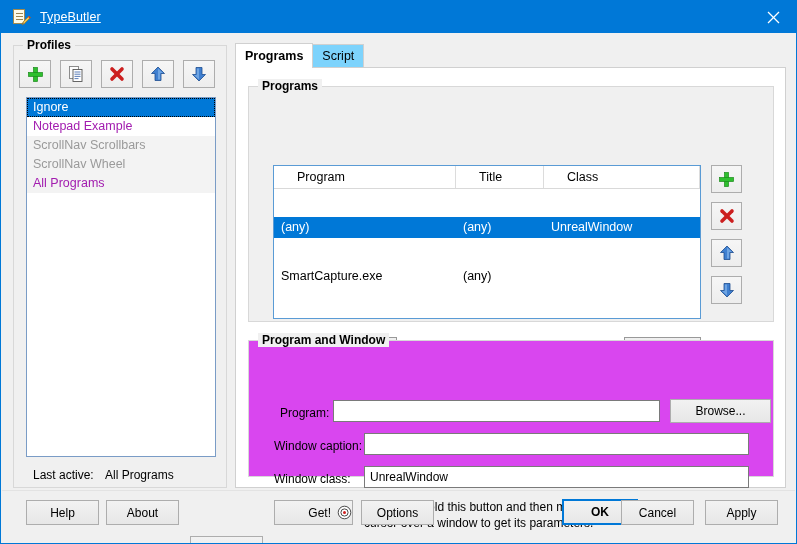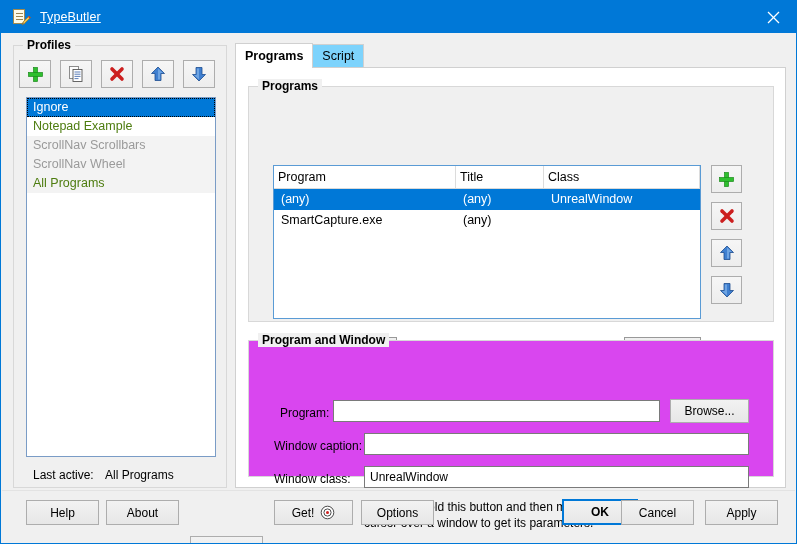--- a/index.html
+++ b/index.html
@@ -182,21 +182,21 @@
     background: #ffffff;
     border: 1px solid #7a9cc6;
     box-sizing: border-box;
     overflow: hidden;
   }
   .plist-item {
     height: 19px;
     line-height: 19px;
     padding-left: 6px;
     font-size: 12.5px;
-    color: #4d7c0f;
+    color: #a21caf;
     white-space: nowrap;
     box-sizing: border-box;
   }
   .plist-item.selected {
     background: #0078d7;
     color: #ffffff;
     outline: 1px dotted #000;
     outline-offset: -1px;
   }
   .plist-item.dim { color: #9a9a9a; }
@@ -265,29 +265,30 @@
   }
   #programs-table .thead {
     display: flex;
     height: 22px;
     border-bottom: 1px solid #d9d9d9;
     background: #ffffff;
   }
   #programs-table .th {
     font-size: 12.5px;
     line-height: 22px;
-    padding-left: 4px;
+    padding-left: 23px;
     box-sizing: border-box;
     border-right: 1px solid #dcdcdc;
     color: #000;
     white-space: nowrap;
   }
   #programs-table .tr {
     display: flex;
     height: 21px;
+    margin-top: 28px;
   }
   #programs-table .tr.selected {
     background: #0078d7;
     color: #ffffff;
   }
   #programs-table .td {
     font-size: 12.5px;
     line-height: 21px;
     padding-left: 7px;
     box-sizing: border-box;
@@ -315,33 +316,34 @@
   #retkey-combo { position: absolute; left: 388px; top: 269px; width: 77px; height: 22px; }
 
   
   #paw-group {
     left: 12px; top: 272px;
     width: 526px; height: 137px;
     background: #d946ef;
   }
   #paw-program-label  { left: 44px; top: 338px; }
   #paw-program-input  { position: absolute; left: 97px; top: 332px; width: 327px; height: 22px; }
-  #browse-button      { position: absolute; left: 434px; top: 331px; width: 79px; height: 24px; }
+  #browse-button      { position: absolute; left: 434px; top: 331px; width: 101px; height: 24px; }
 
   #paw-caption-label  { left: 38px; top: 371px; }
   #paw-caption-input  { position: absolute; left: 128px; top: 365px; width: 385px; height: 22px; }
 
   #paw-class-label    { left: 38px; top: 404px; }
   #paw-class-input    { position: absolute; left: 128px; top: 398px; width: 385px; height: 22px; }
 
   #get-button {
     position: absolute;
     left: 38px; top: 432px;
     width: 79px; height: 25px;
     gap: 6px;
+    justify-content: flex-end;
   }
   #get-hint {
     position: absolute;
     left: 128px; top: 431px;
     width: 330px;
     font-size: 12px;
     line-height: 16px;
     color: #000;
   }
 

